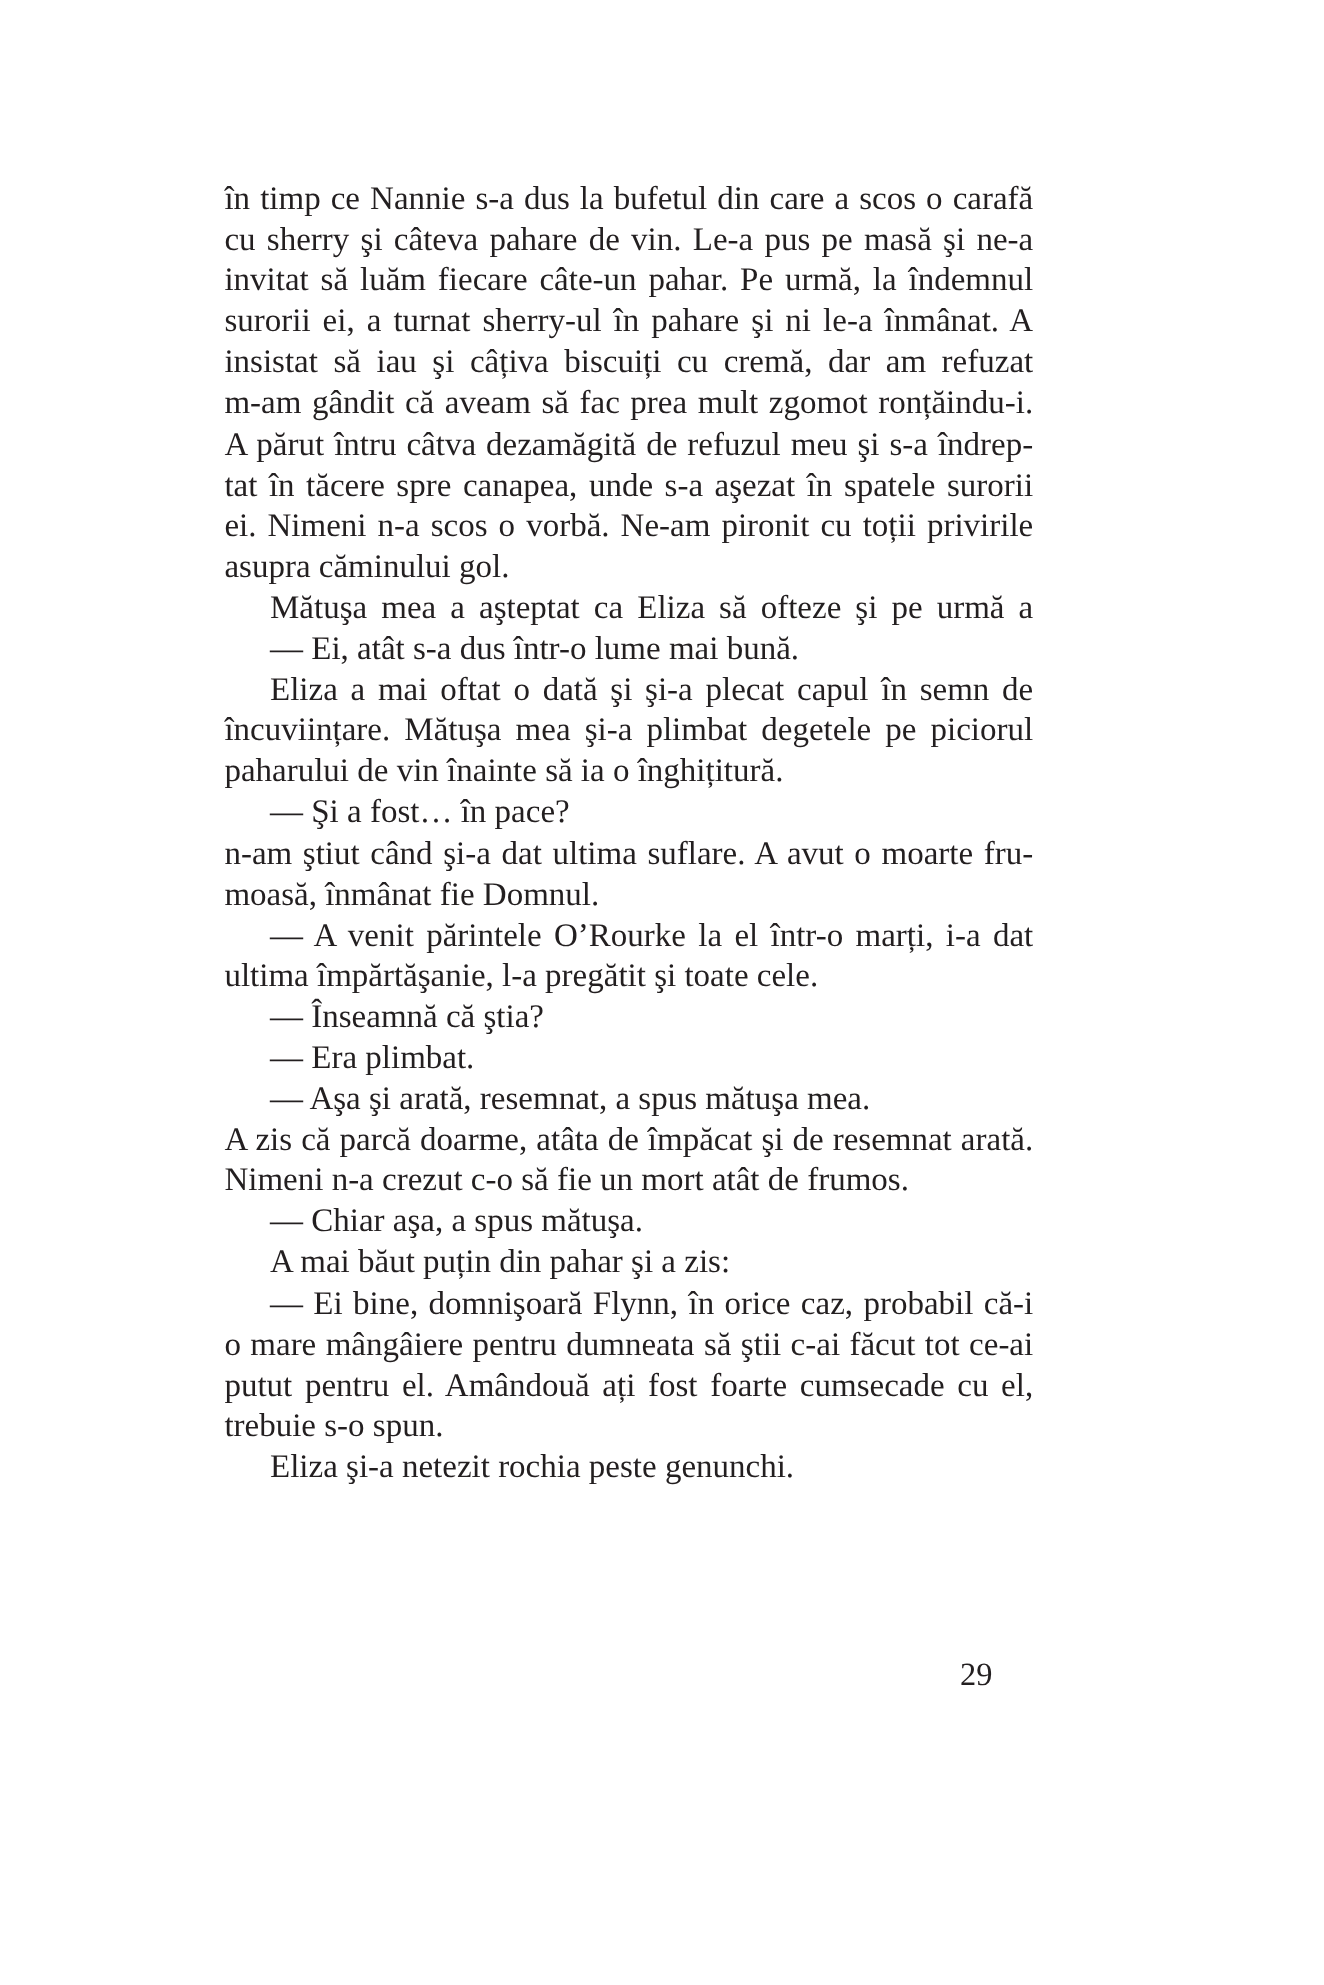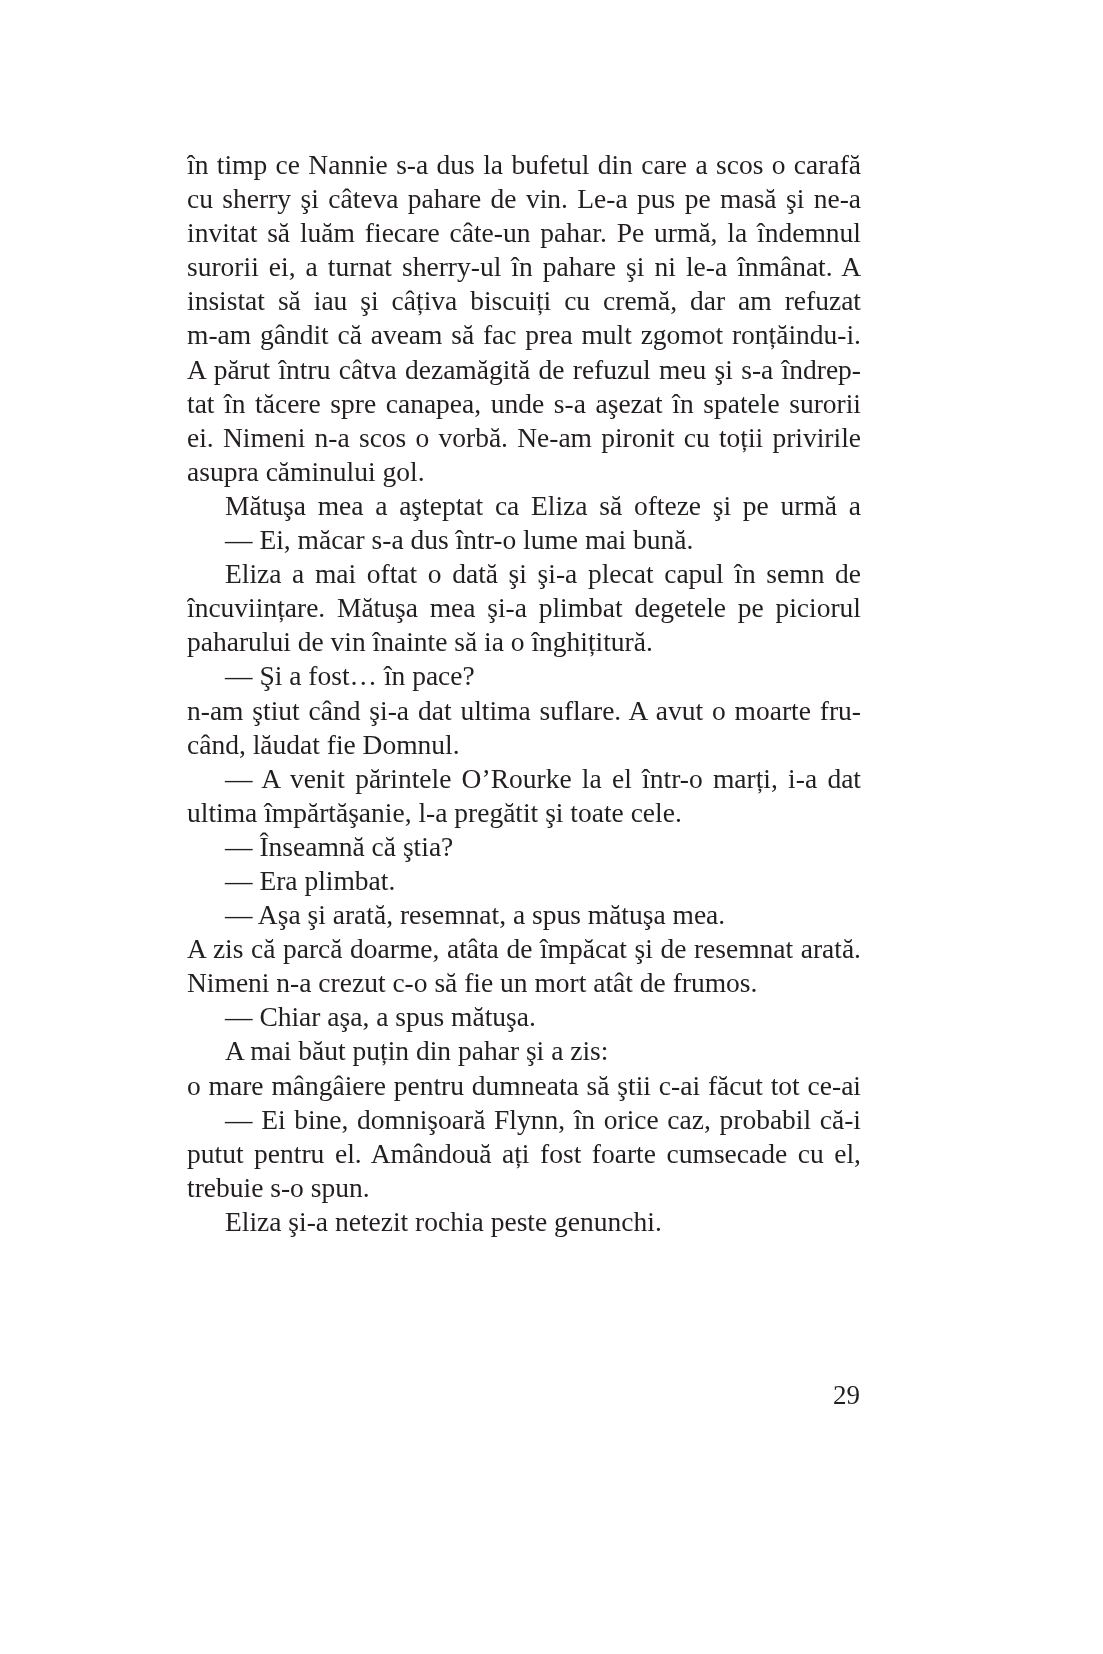--- a/index.html
+++ b/index.html
@@ -42,21 +42,20 @@
       overflow: hidden;
     }
     .line.indent {
       padding-left: 38px;
     }
     .page-number {
       position: absolute;
       left: 800px;
       top: 1378px;
       width: 60px;
-      text-align: right;
       font-family: "Liberation Serif", "DejaVu Serif", serif;
       font-size: 27px;
       line-height: 34px;
       color: #231f20;
     }
   </style>
 </head>
 <body>
 
 <div class="page">
@@ -65,36 +64,36 @@
       <span class="line justify">cu sherry şi câteva pahare de vin. Le-a pus pe masă şi ne-a</span>
       <span class="line justify">invitat să luăm fiecare câte-un pahar. Pe urmă, la îndemnul</span>
       <span class="line justify">surorii ei, a turnat sherry-ul în pahare şi ni le-a înmânat. A</span>
       <span class="line justify">insistat să iau şi câțiva biscuiți cu cremă, dar am refuzat fiindcă</span>
       <span class="line justify">m-am gândit că aveam să fac prea mult zgomot ronțăindu-i.</span>
       <span class="line justify">A părut întru câtva dezamăgită de refuzul meu şi s-a îndrep-</span>
       <span class="line justify">tat în tăcere spre canapea, unde s-a aşezat în spatele surorii</span>
       <span class="line justify">ei. Nimeni n-a scos o vorbă. Ne-am pironit cu toții privirile</span>
       <span class="line">asupra căminului gol.</span>
       <span class="line justify indent">Mătuşa mea a aşteptat ca Eliza să ofteze şi pe urmă a spus:</span>
-      <span class="line indent">— Ei, măcar s-a dus într-o lume mai bună.</span>
+      <span class="line indent">— Ei, atât s-a dus într-o lume mai bună.</span>
       <span class="line justify indent">Eliza a mai oftat o dată şi şi-a plecat capul în semn de</span>
       <span class="line justify">încuviințare. Mătuşa mea şi-a plimbat degetele pe piciorul</span>
       <span class="line">paharului de vin înainte să ia o înghițitură.</span>
       <span class="line indent">— Şi a fost… în pace?</span>
       <span class="line justify">n-am ştiut când şi-a dat ultima suflare. A avut o moarte fru-</span>
-      <span class="line">când, lăudat fie Domnul.</span>
+      <span class="line">moasă, înmânat fie Domnul.</span>
       <span class="line justify indent">— A venit părintele O’Rourke la el într-o marți, i-a dat</span>
       <span class="line">ultima împărtăşanie, l-a pregătit şi toate cele.</span>
       <span class="line indent">— Înseamnă că ştia?</span>
       <span class="line indent">— Era plimbat.</span>
       <span class="line indent">— Aşa şi arată, resemnat, a spus mătuşa mea.</span>
       <span class="line justify">A zis că parcă doarme, atâta de împăcat şi de resemnat arată.</span>
       <span class="line">Nimeni n-a crezut c-o să fie un mort atât de frumos.</span>
       <span class="line indent">— Chiar aşa, a spus mătuşa.</span>
       <span class="line indent">A mai băut puțin din pahar şi a zis:</span>
+      <span class="line justify indent">— Ei bine, domnişoară Flynn, în orice caz, probabil că-i</span>
       <span class="line justify">o mare mângâiere pentru dumneata să ştii c-ai făcut tot ce-ai</span>
-      <span class="line justify indent">— Ei bine, domnişoară Flynn, în orice caz, probabil că-i</span>
       <span class="line justify">putut pentru el. Amândouă ați fost foarte cumsecade cu el,</span>
       <span class="line">trebuie s-o spun.</span>
       <span class="line indent">Eliza şi-a netezit rochia peste genunchi.</span>
     </div>
   <div class="page-number">29</div>
 </div>
 
 </body></html>

